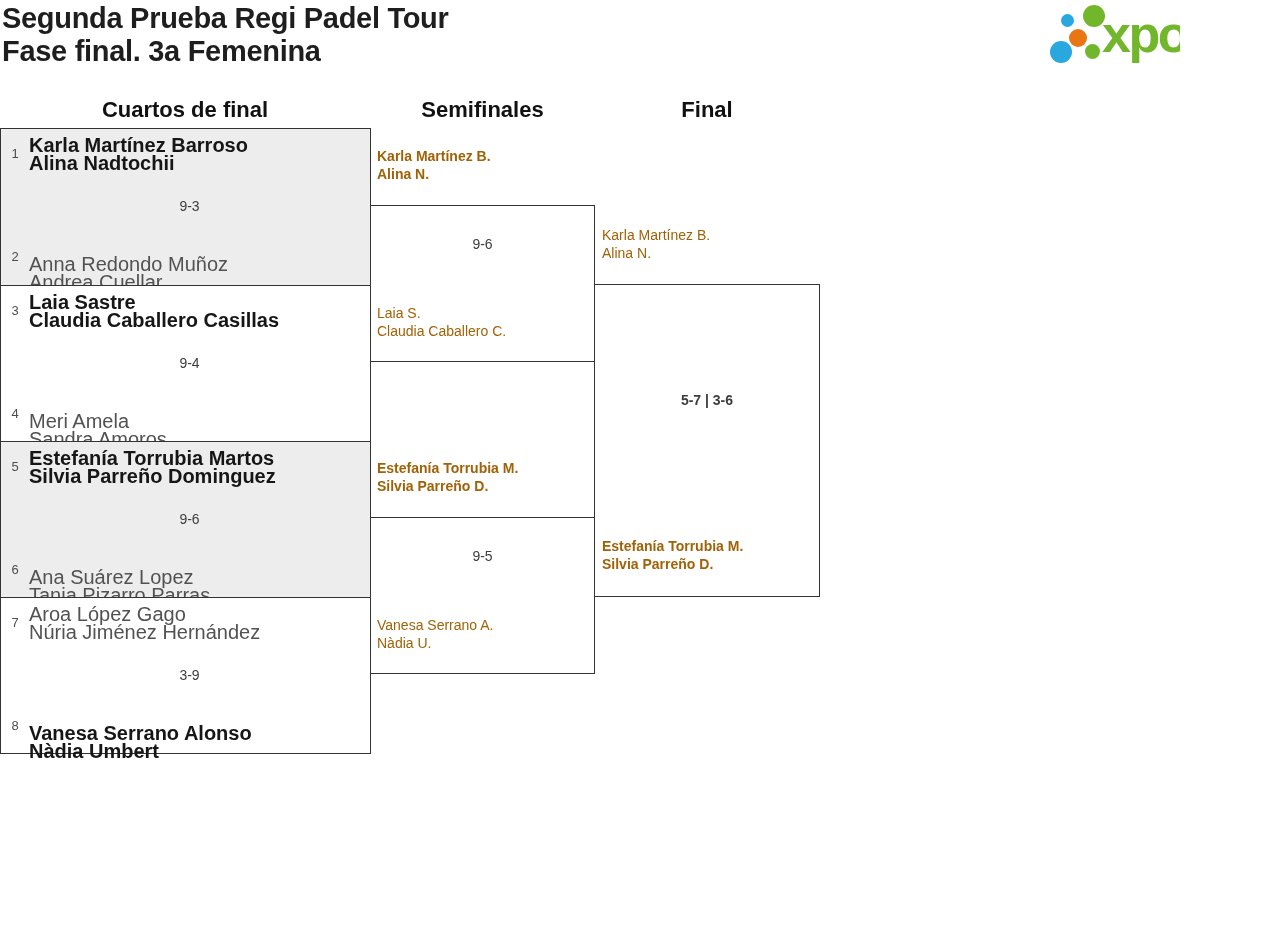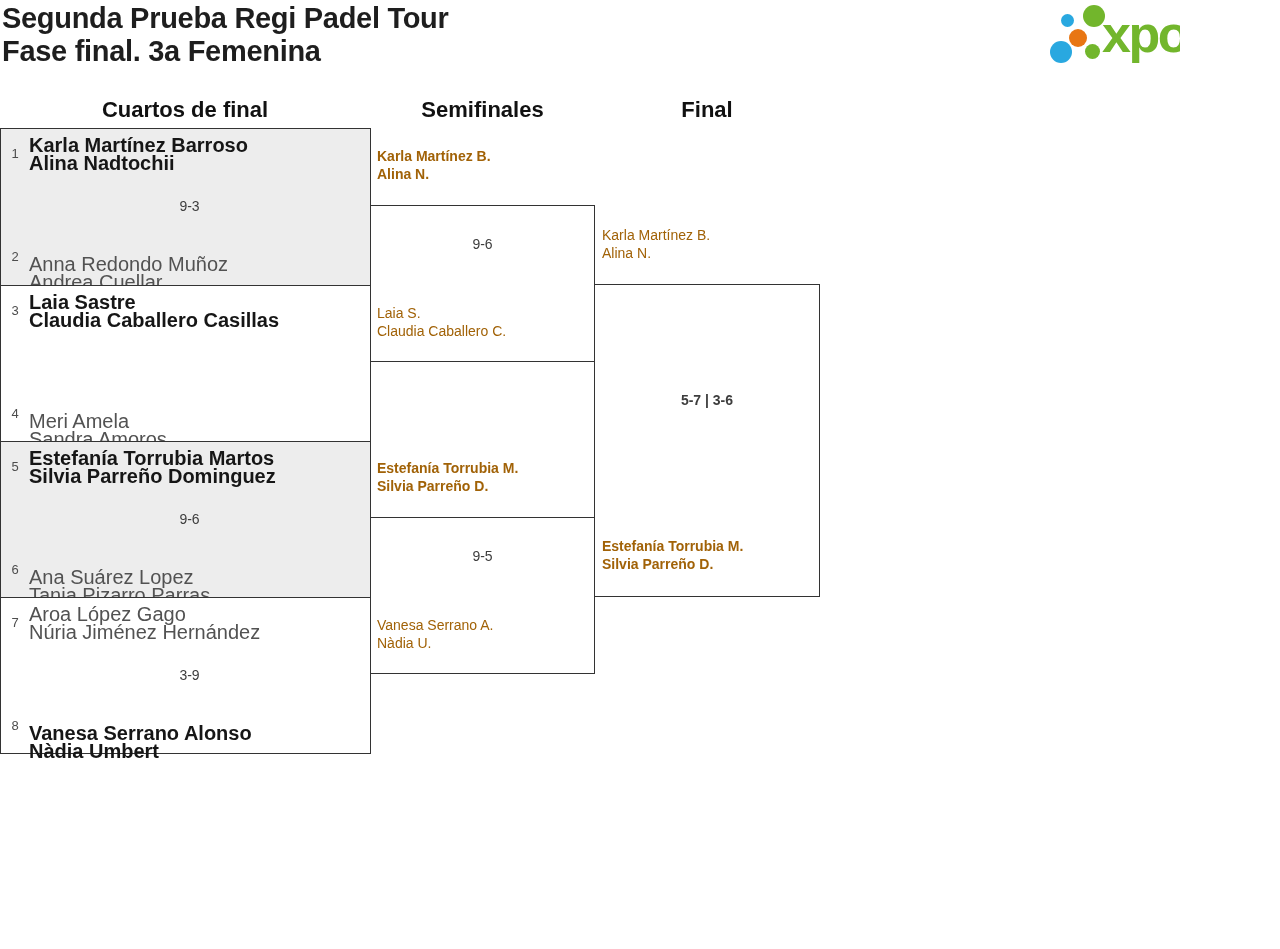--- a/index.html
+++ b/index.html
@@ -105,20 +105,21 @@
         <div>Andrea Cuellar</div>
       </div>
     </div>
 
     <div class="qf-block qf-white">
       <div class="seed s-top">3</div>
       <div class="team t-top winner">
         <div>Laia Sastre</div>
         <div>Claudia Caballero Casillas</div>
       </div>
+      <div class="score qf-score">9-4</div>
       <div class="seed s-bottom">4</div>
       <div class="team t-bottom">
         <div>Meri Amela</div>
         <div>Sandra Amoros</div>
       </div>
     </div>
 
     <div class="qf-block qf-gray">
       <div class="seed s-top">5</div>
       <div class="team t-top winner">

